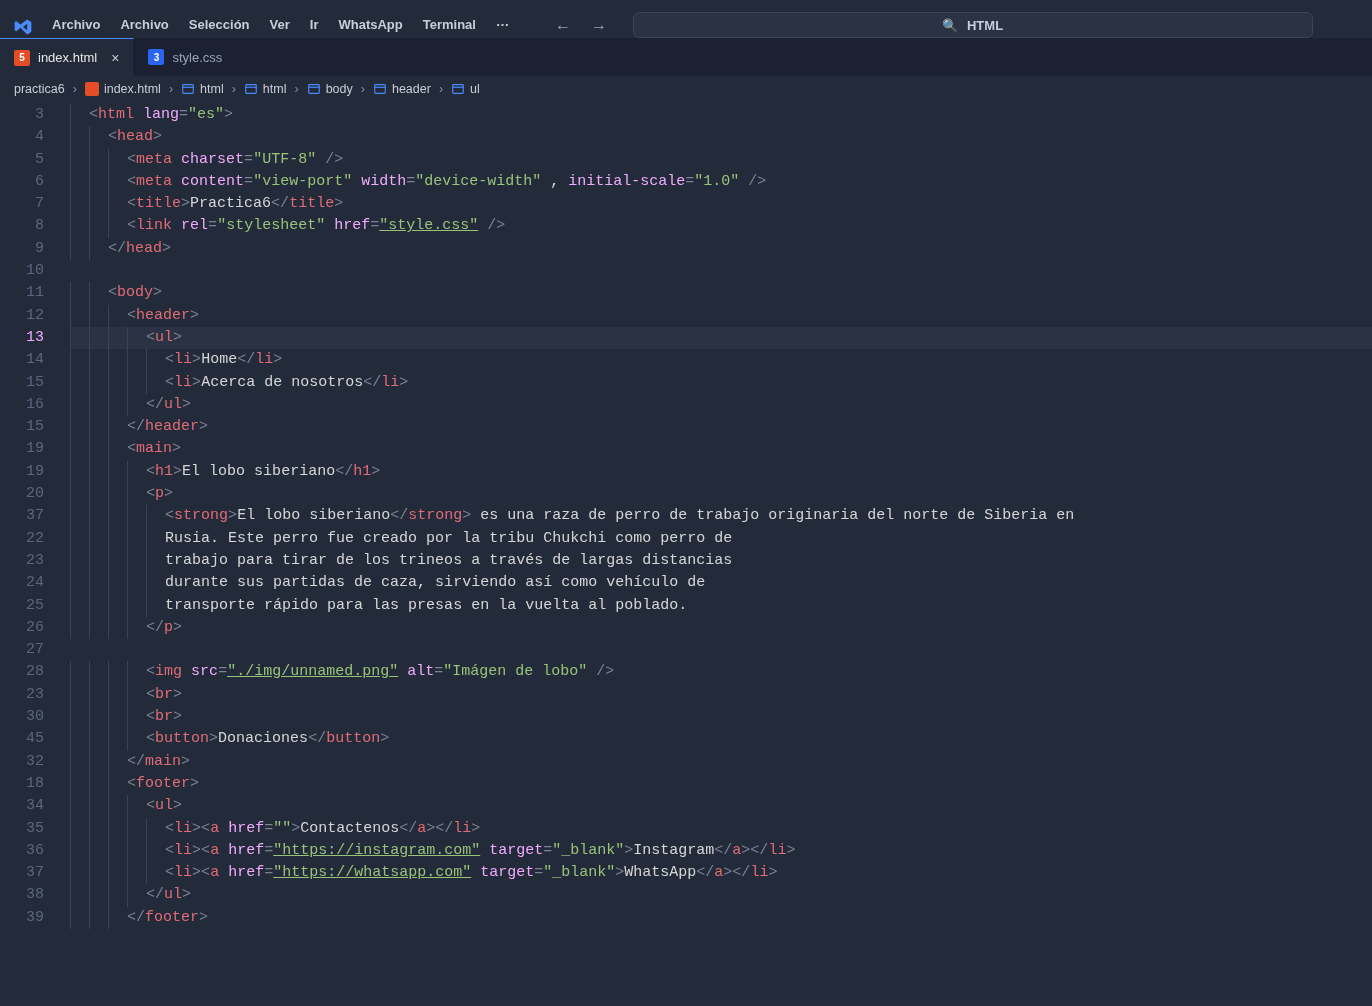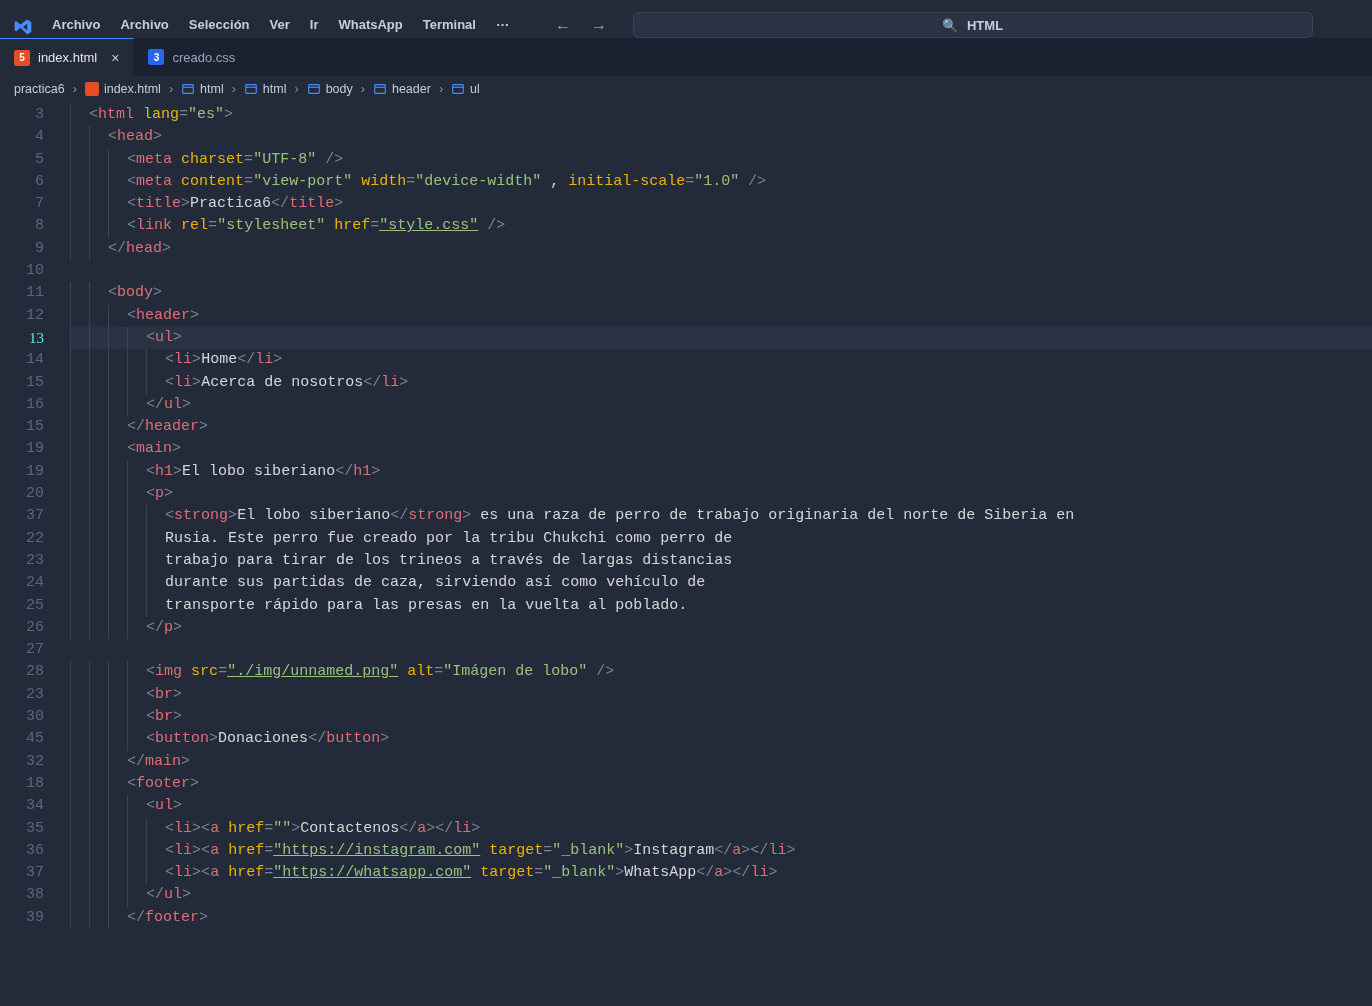--- a/index.html
+++ b/index.html
@@ -117,21 +117,21 @@
   line-height: 22.3px;
 }
 .gutter {
   width: 70px;
   text-align: right;
   color: #5b667e;
   padding-top: 2px;
   user-select: none;
 }
 .gutter .ln { padding-right: 26px; }
-.gutter .ln.current { color: #5eead4; font-family: Liberation Serif, serif; }
+.gutter .ln.current { color: #f0abfc; }
 .code {
   flex: 1;
   padding-top: 2px;
   white-space: pre;
   color: #d6d6d6;
   position: relative;
 }
 .code .line { height: 22.3px; position: relative; }
 .code .line.current { background: #2a3244; }
 .code .line.current::before {
@@ -147,21 +147,21 @@
   border-left: 1px solid #3a4255;
   display: inline-block;
   width: 0;
   height: 22.3px;
   vertical-align: top;
 }
 
 
 .t-punc { color: #7b8292; }
 .t-tag { color: #e06c75; }
-.t-attr { color: #eab308; }
+.t-attr { color: #f0abfc; }
 .t-str { color: #98c379; }
 .t-text { color: #d6d6d6; }
 .t-under { text-decoration: underline; }
 </style>
 </head>
 <body>
 
 <div class="menubar">
   <div class="logo">
     <svg viewBox="0 0 24 24">
@@ -189,21 +189,21 @@
 </div>
 
 <div class="tabbar" id="tabbar">
     <div class="tab active">
       <span class="file-icon html">5</span>
       <span>index.html</span>
       <span class="close">×</span>
     </div>
     <div class="tab">
       <span class="file-icon css">3</span>
-      <span>creado.css</span>
+      <span>style.css</span>
     </div>
   </div>
 
 <div class="breadcrumb" id="breadcrumb">
     <span class="crumb">
       <span>practica6</span>
     </span>
     <span class="chev">›</span>
     <span class="crumb">
       <span class="crumb-icon orange file-icon html" style="width: 14px; height: 14px; font-size: 9px;">5</span>

